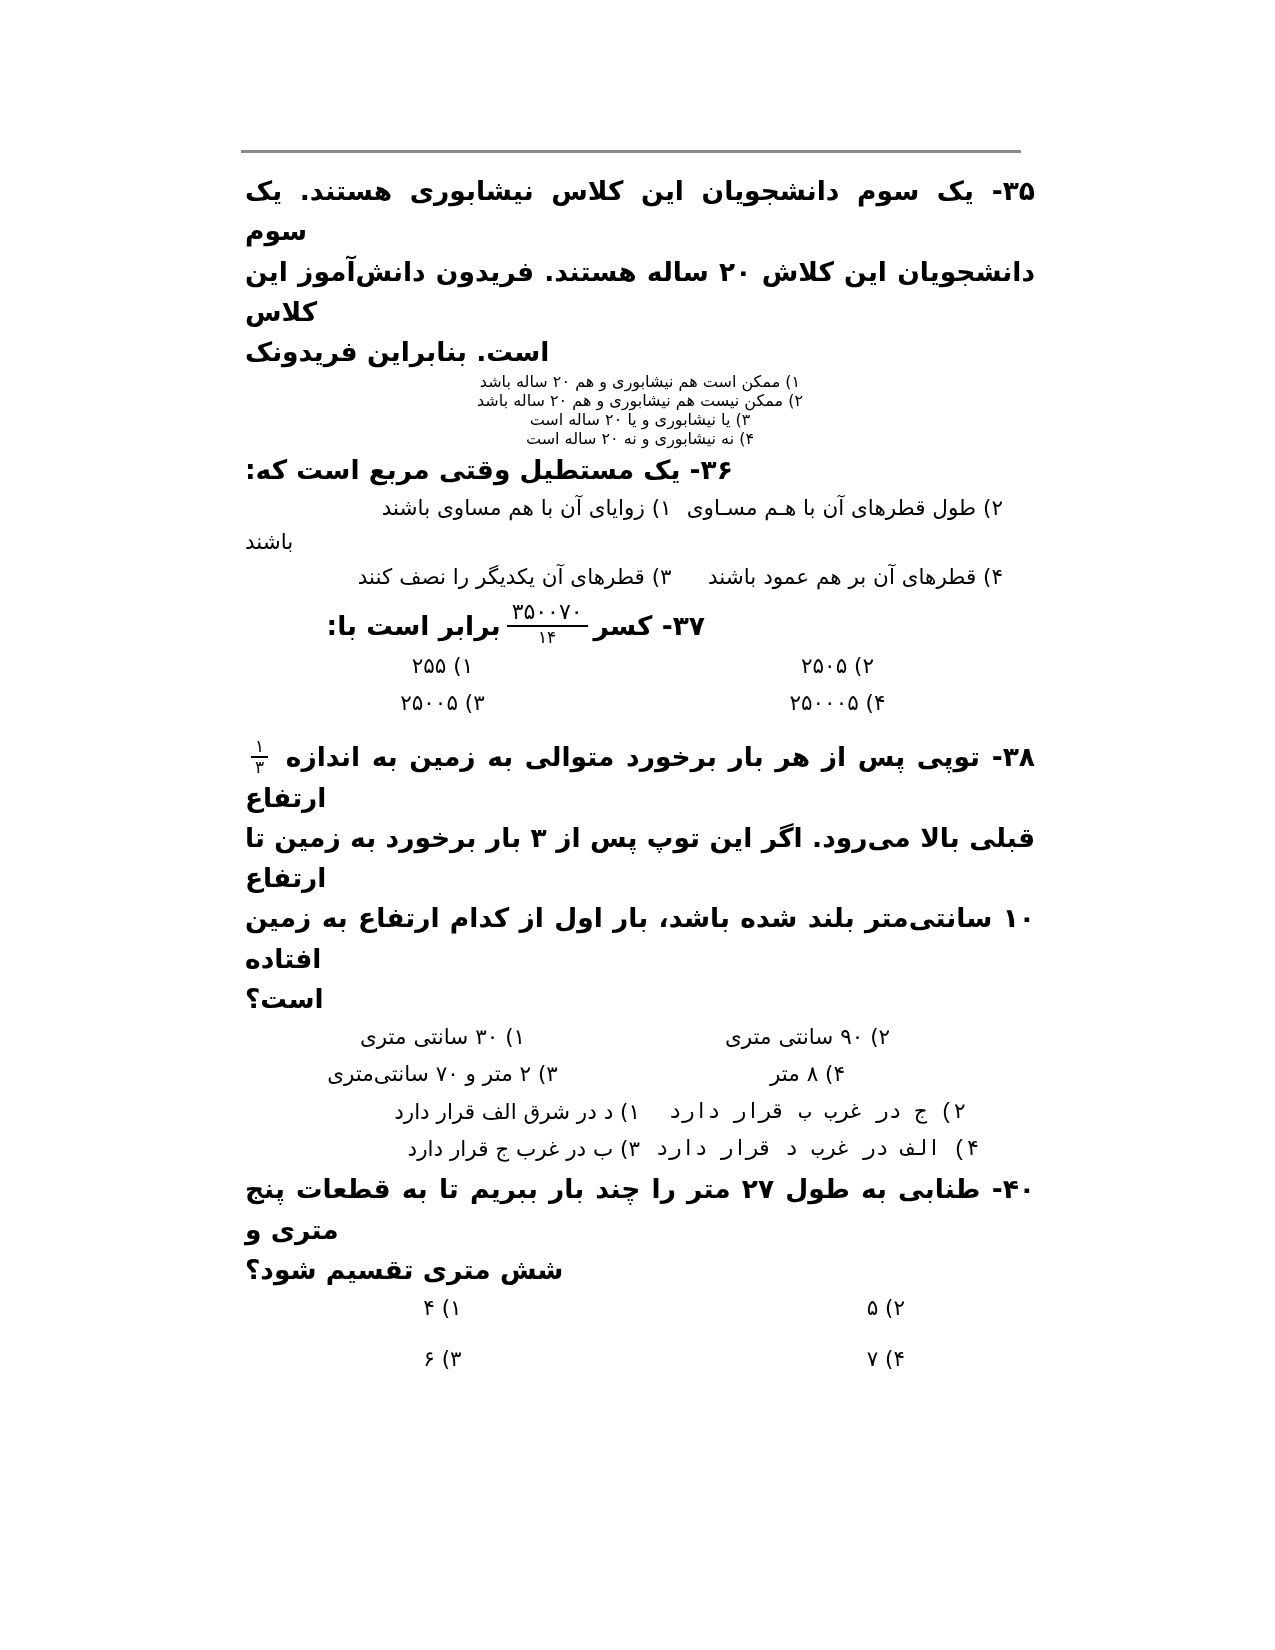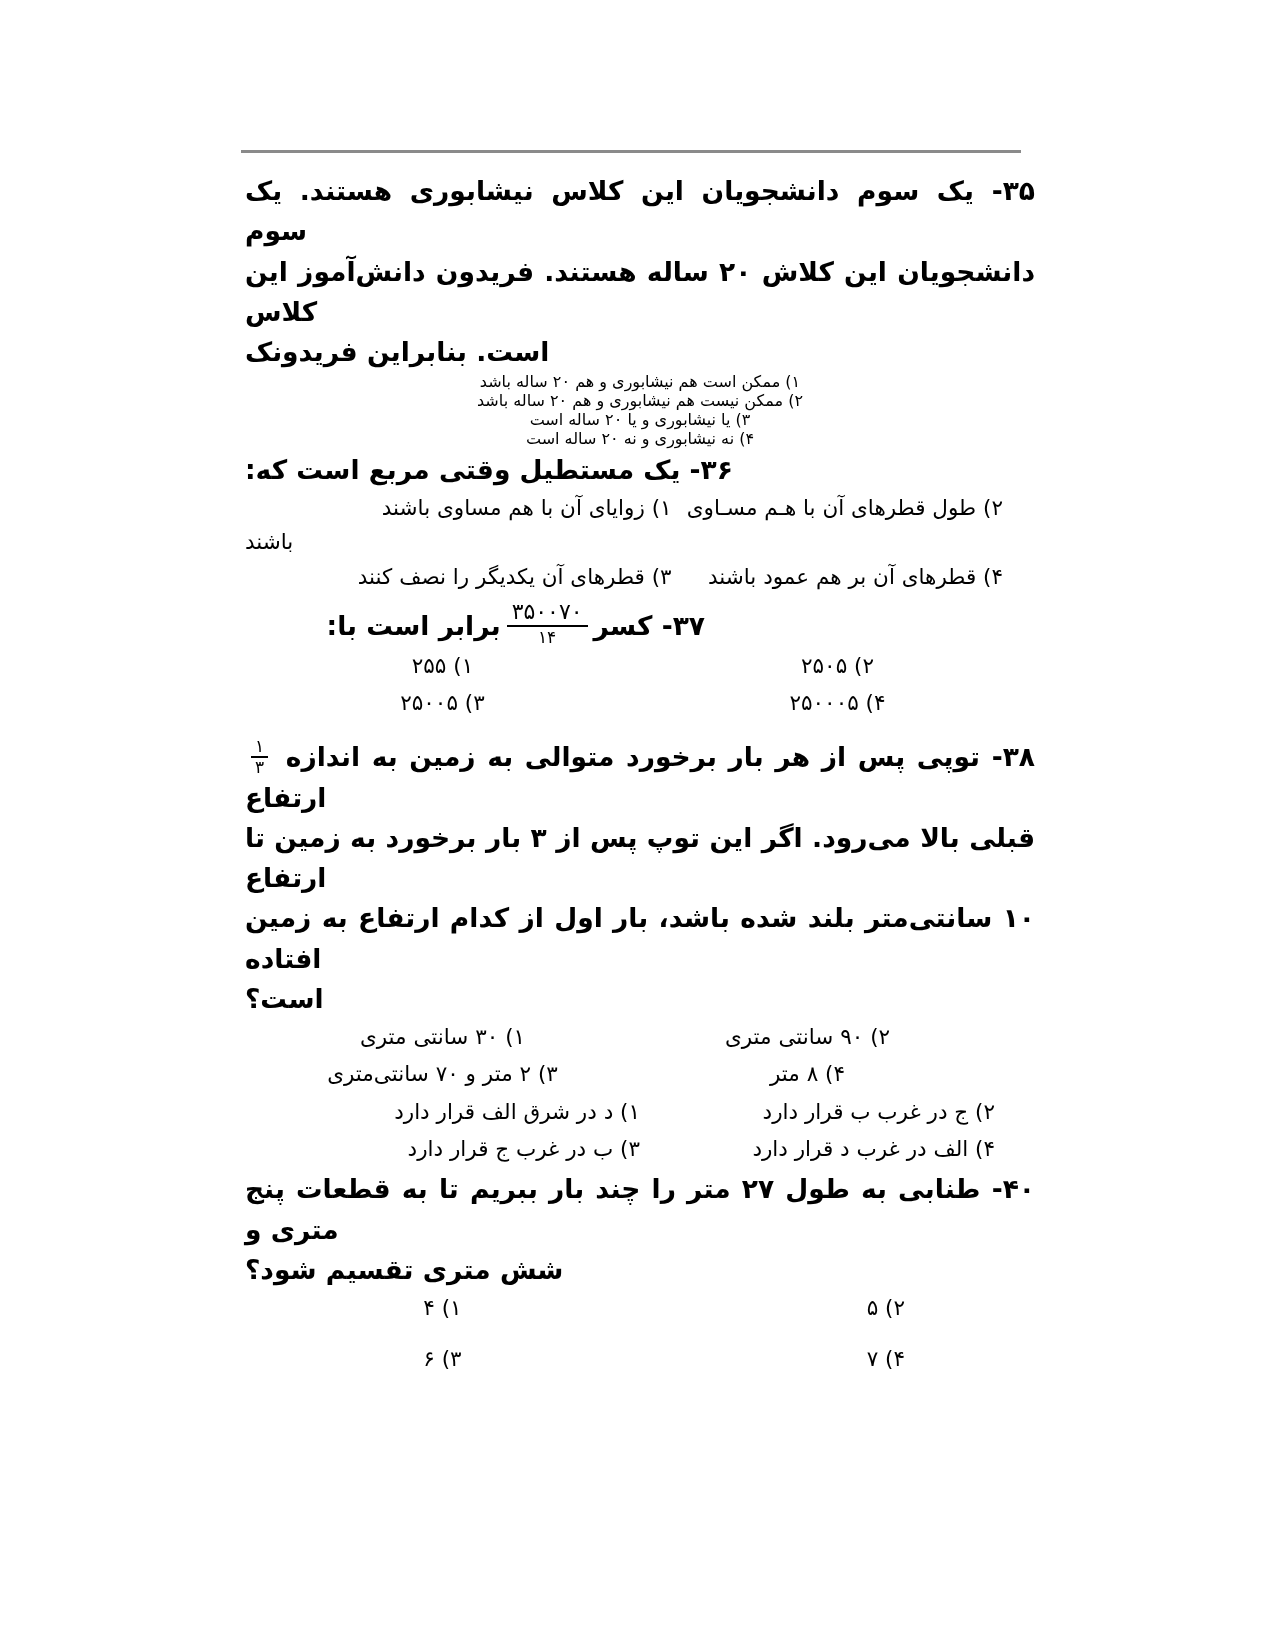--- a/index.html
+++ b/index.html
@@ -105,21 +105,21 @@
     direction: rtl;
     font-size: 21.5px;
     line-height: 1.7;
   }
   .two-col .col-a { flex: 0 0 50%; text-align: center; box-sizing: border-box; }
   .two-col .col-b { flex: 0 0 50%; text-align: center; box-sizing: border-box; }
 
   .two-col.q38 .col-a { text-align: center; padding-right: 60px; }
   .two-col.q38 .col-b { text-align: center; padding-right: 0px; }
 
-  .two-col.q39 .col-a { text-align: right; padding-right: 40px;}
+  .two-col.q39 .col-a { text-align: center; padding-right: 40px; font-family: Liberation Mono, monospace;}
   .two-col.q39 .col-b { text-align: right; }
 
   .two-col.q40 .col-a { text-align: right; padding-right: 130px;}
   .two-col.q40 .col-b { text-align: center; padding-right: 0px;}
 
   .gap-sm { height: 6px; }
   .gap-md { height: 14px; }
 
   .q35opts div { text-align: center; }
 </style>

